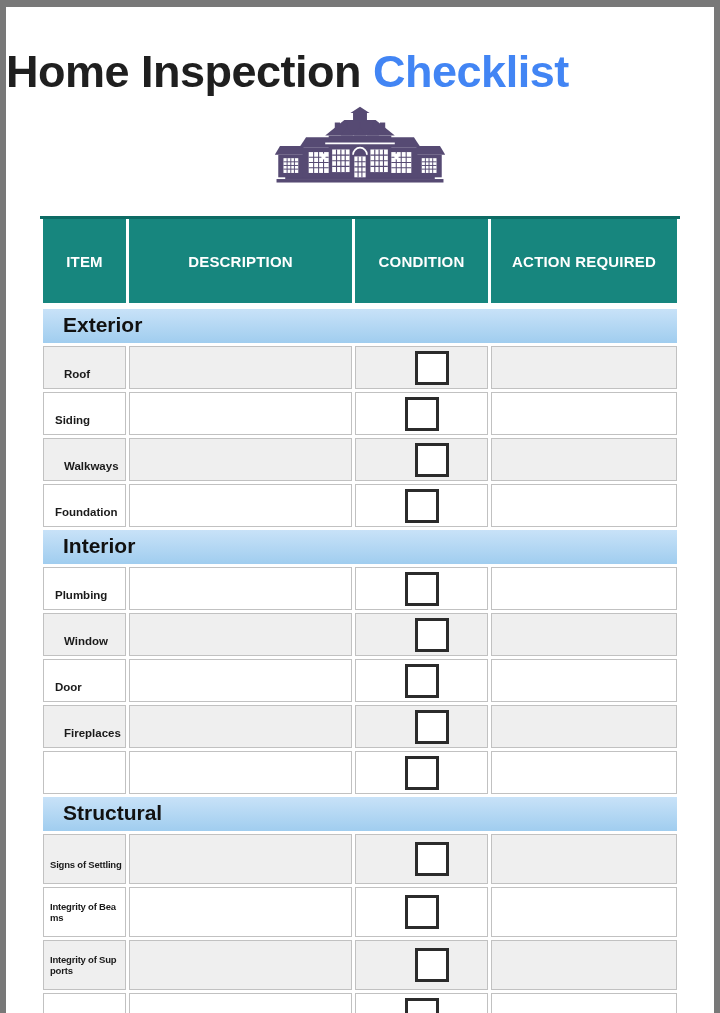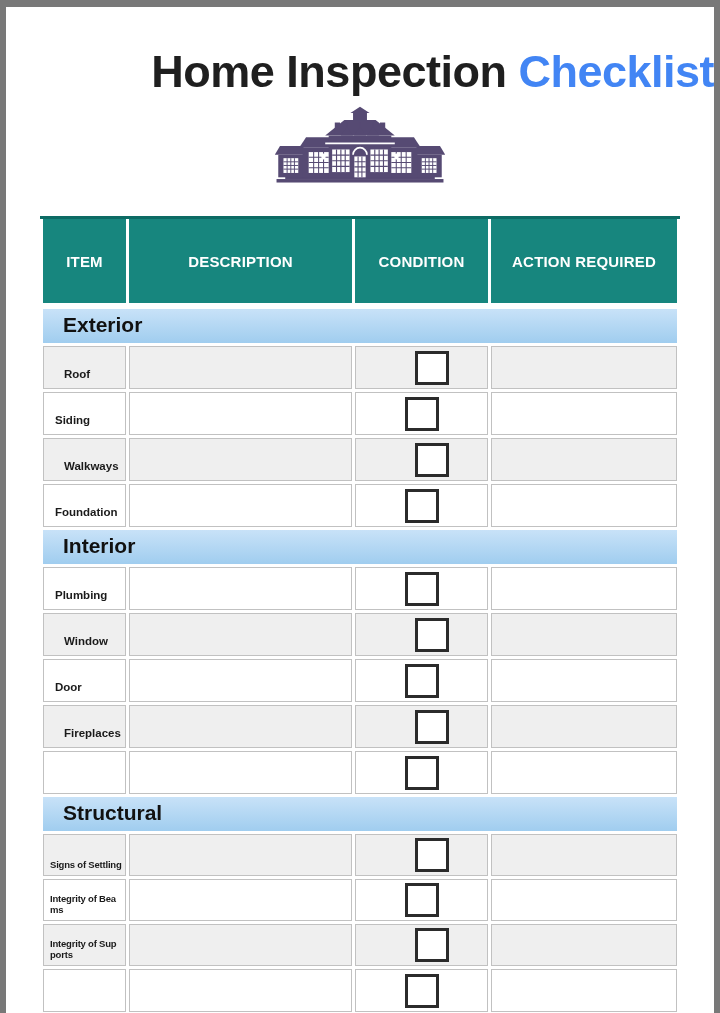--- a/index.html
+++ b/index.html
@@ -16,21 +16,21 @@
     background: var(--frame-gray, #787878);
   }
   .page {
     background: #ffffff;
     box-sizing: border-box;
     min-height: 992px;
     padding-top: 38px;
   }
   h1.title {
     margin: 0;
-    text-align: right;
+    text-align: left;
     font-size: 45px;
     font-weight: 700;
     letter-spacing: -0.5px;
     color: #1f1f1f;
     line-height: 1.2;
   }
   .title .accent {
     color: var(--title-accent-blue, #4285F4);
     margin-left: 12px;
   }
@@ -83,21 +83,21 @@
   }
   td.cell.shaded { background: var(--row-shaded, #EFEFEF); padding-left: 20px; }
   td.item-cell {
     font-size: 11.5px;
     font-weight: 700;
     color: #1a1a1a;
     vertical-align: bottom;
     padding: 0 3px 6px 11px;
     line-height: 1.18;
   }
-  td.item-cell.small { font-size: 9.5px; letter-spacing: -0.2px; padding-left: 6px; padding-bottom: 5px; }
+  td.item-cell.small { font-size: 9.5px; letter-spacing: -0.2px; padding-left: 6px; padding-bottom: 13px; }
   td.item-cell.wraplbl { word-break: break-all; }
   td.item-cell.nowraplbl { white-space: nowrap; overflow: hidden; }
   td.cond-cell { text-align: center; vertical-align: middle; }
   .checkbox {
     display: inline-block;
     width: 28px;
     height: 28px;
     background: #ffffff;
     border: 3px solid var(--checkbox-border, #2B2B2B);
     vertical-align: middle;

